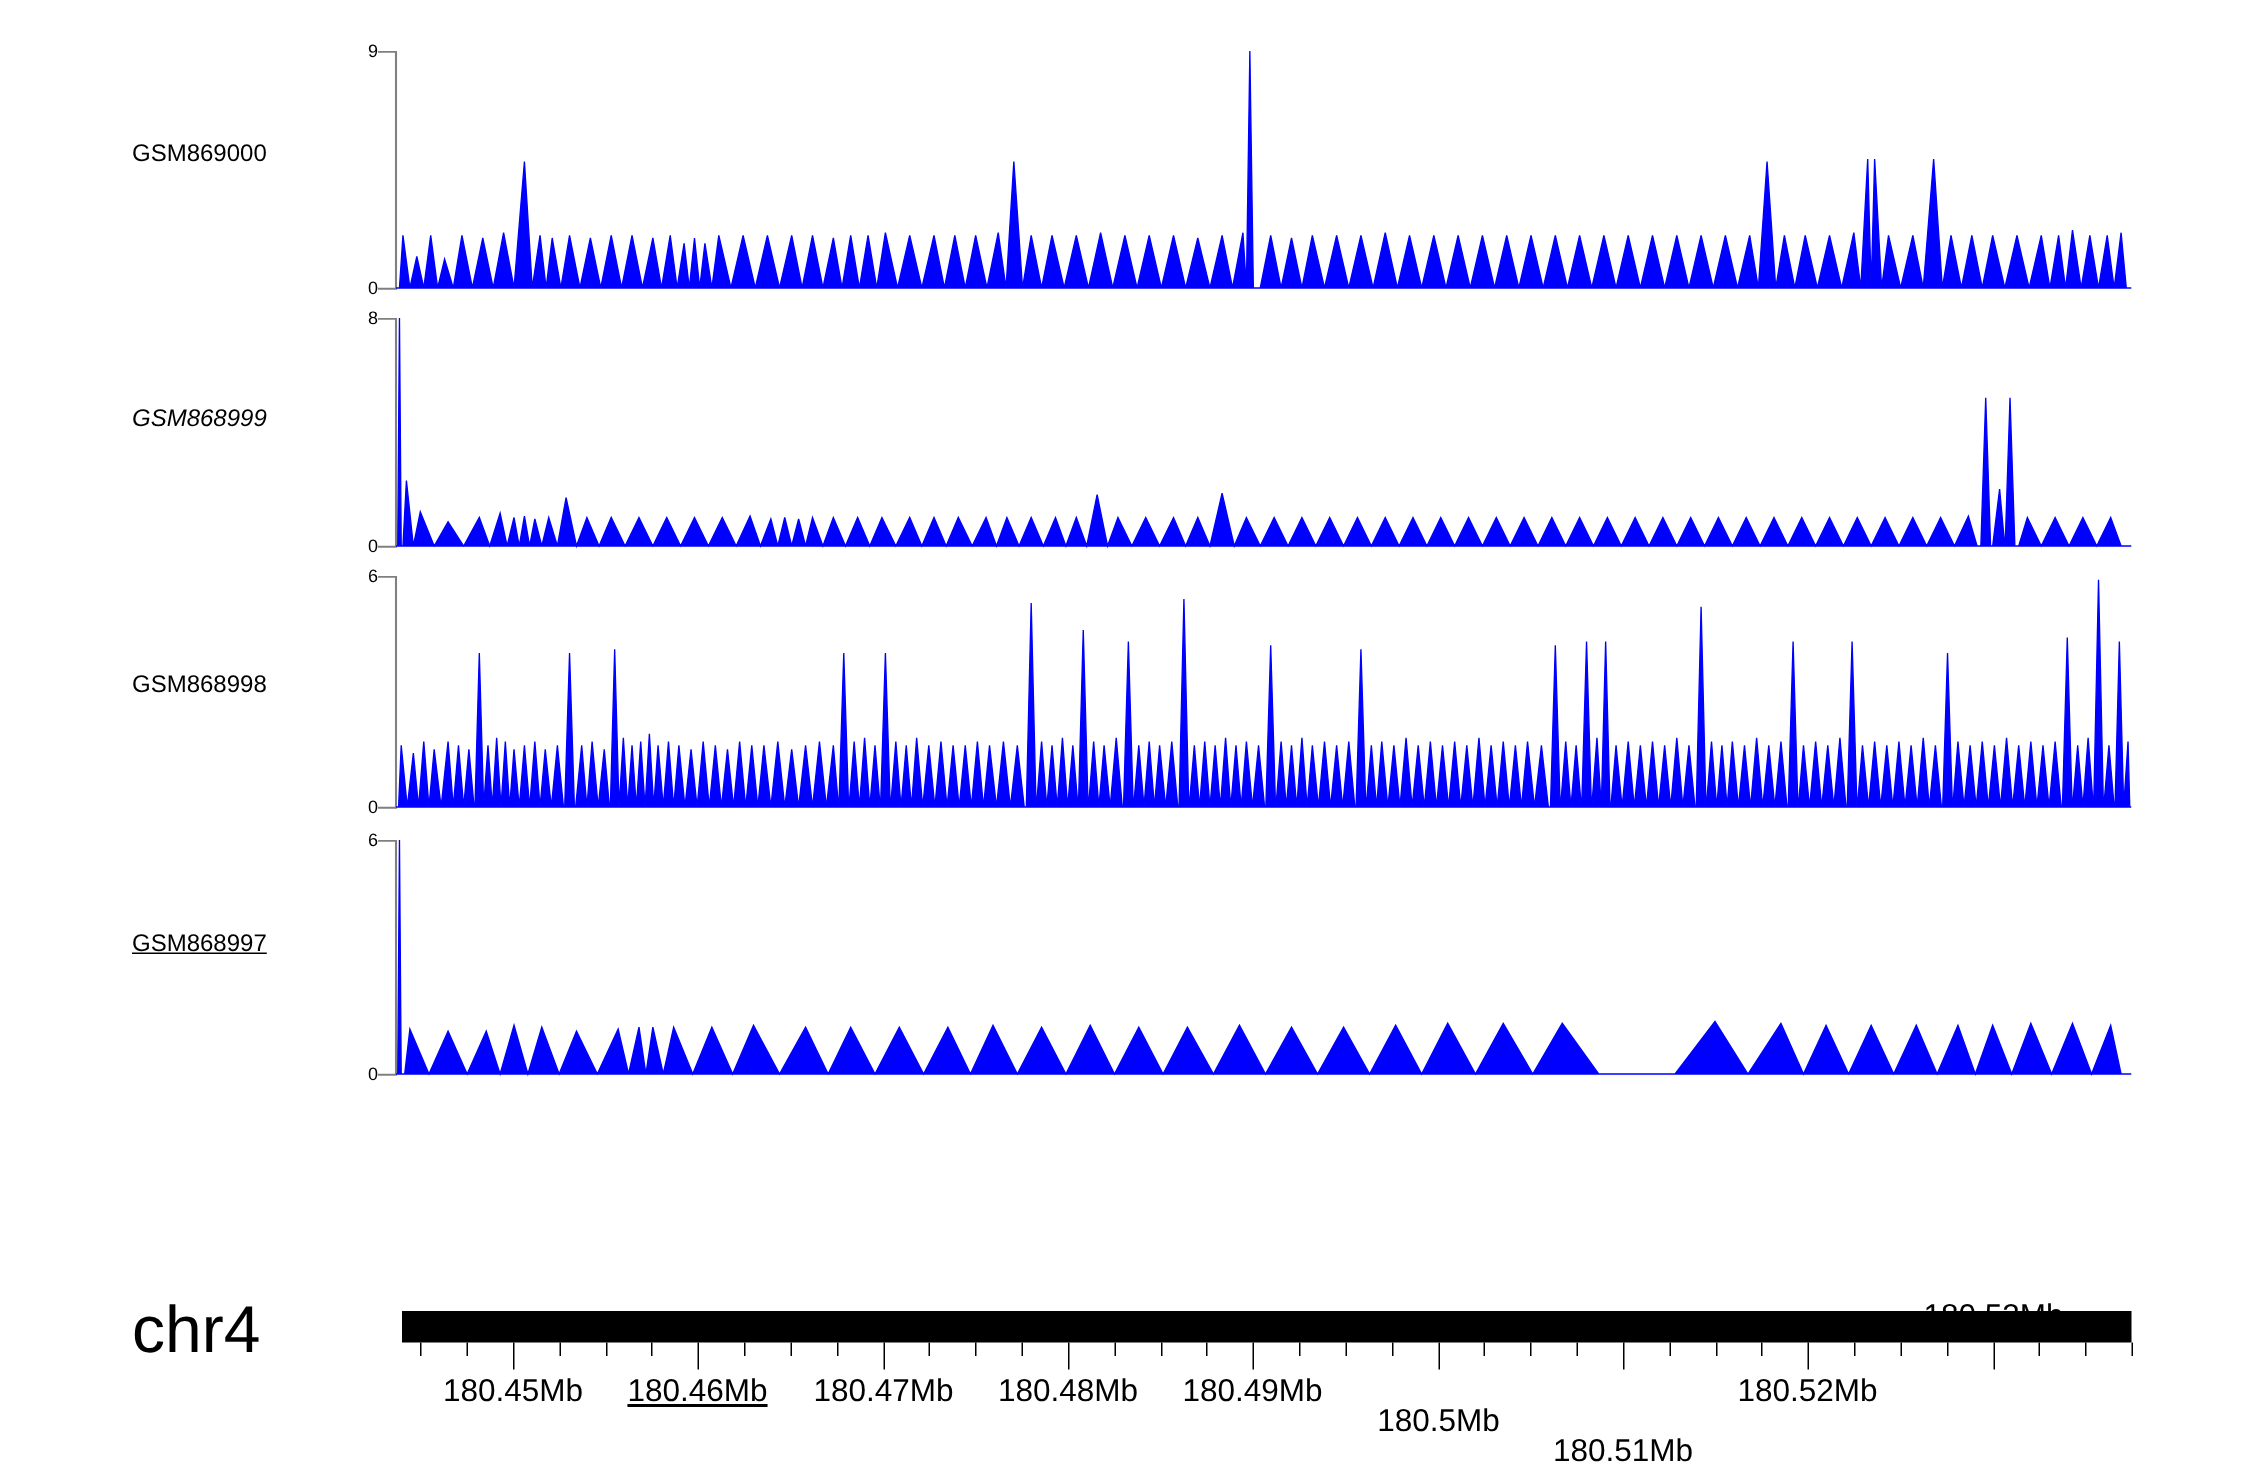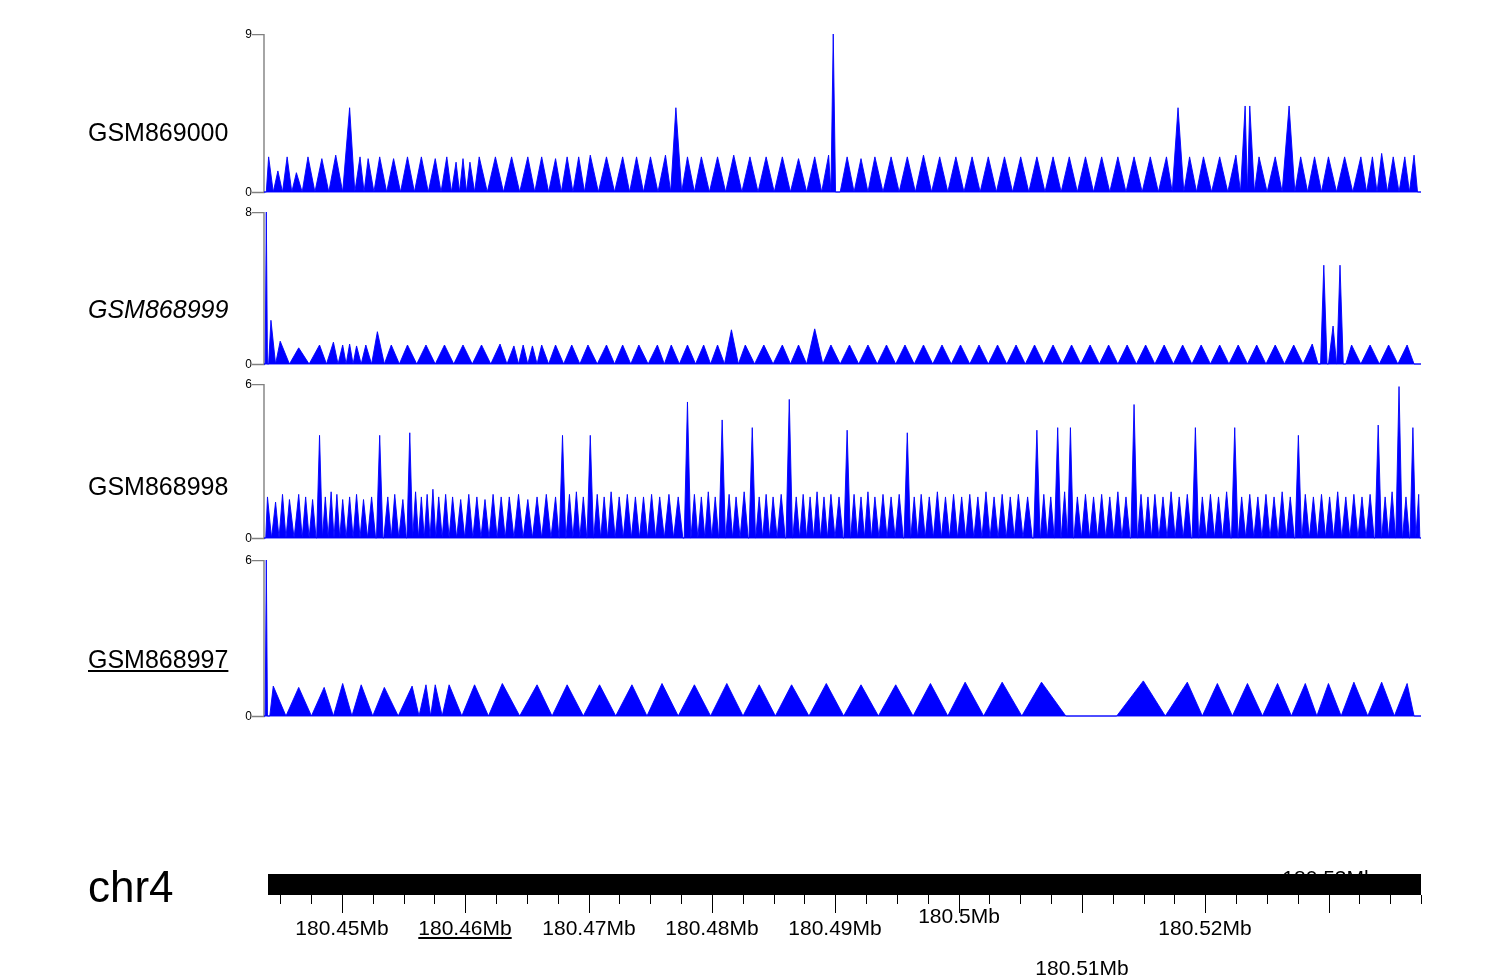--- a/index.html
+++ b/index.html
@@ -19,26 +19,25 @@
     left: 0; top: 0;
     width: 1500px;
     height: 980px;
   }
   .track {
     position: absolute;
     left: 0;
   }
   .track-label {
     position: absolute;
-    font-size: 25px;
+    font-size: 16px;
     color: #000000;
     white-space: nowrap;
     text-align: left;
     letter-spacing: 0px;
-    margin-top: 24px;
   }
   .track-plot {
     position: absolute;
   }
   .track-plot svg {
     display: block;
   }
   .axis-num {
     position: absolute;
     font-size: 12px;
@@ -170,21 +169,21 @@
         <div class="chrom-ticklabel" style="left: 342px; top: 916px;">180.45Mb</div>
         <div class="chrom-tick" style="left: 465px; top: 895px; height: 18px;"></div>
         <div class="chrom-ticklabel" style="left: 465px; top: 916px; text-decoration: underline;">180.46Mb</div>
         <div class="chrom-tick" style="left: 589px; top: 895px; height: 18px;"></div>
         <div class="chrom-ticklabel" style="left: 589px; top: 916px;">180.47Mb</div>
         <div class="chrom-tick" style="left: 712px; top: 895px; height: 18px;"></div>
         <div class="chrom-ticklabel" style="left: 712px; top: 916px;">180.48Mb</div>
         <div class="chrom-tick" style="left: 835px; top: 895px; height: 18px;"></div>
         <div class="chrom-ticklabel" style="left: 835px; top: 916px;">180.49Mb</div>
         <div class="chrom-tick" style="left: 959px; top: 895px; height: 18px;"></div>
-        <div class="chrom-ticklabel" style="left: 959px; top: 904px;">180.5Mb</div>
+        <div class="chrom-ticklabel" style="left: 959px; top: 936px;">180.5Mb</div>
         <div class="chrom-tick" style="left: 1082px; top: 895px; height: 18px;"></div>
         <div class="chrom-ticklabel" style="left: 1082px; top: 916px; margin-top: 40px;">180.51Mb</div>
         <div class="chrom-tick" style="left: 1205px; top: 895px; height: 18px;"></div>
         <div class="chrom-ticklabel" style="left: 1205px; top: 916px;">180.52Mb</div>
         <div class="chrom-tick" style="left: 1329px; top: 895px; height: 18px;"></div>
         <div class="chrom-ticklabel" style="left: 1329px; top: 866px;">180.53Mb</div>
       </div>
   </div>
 
 </div>

